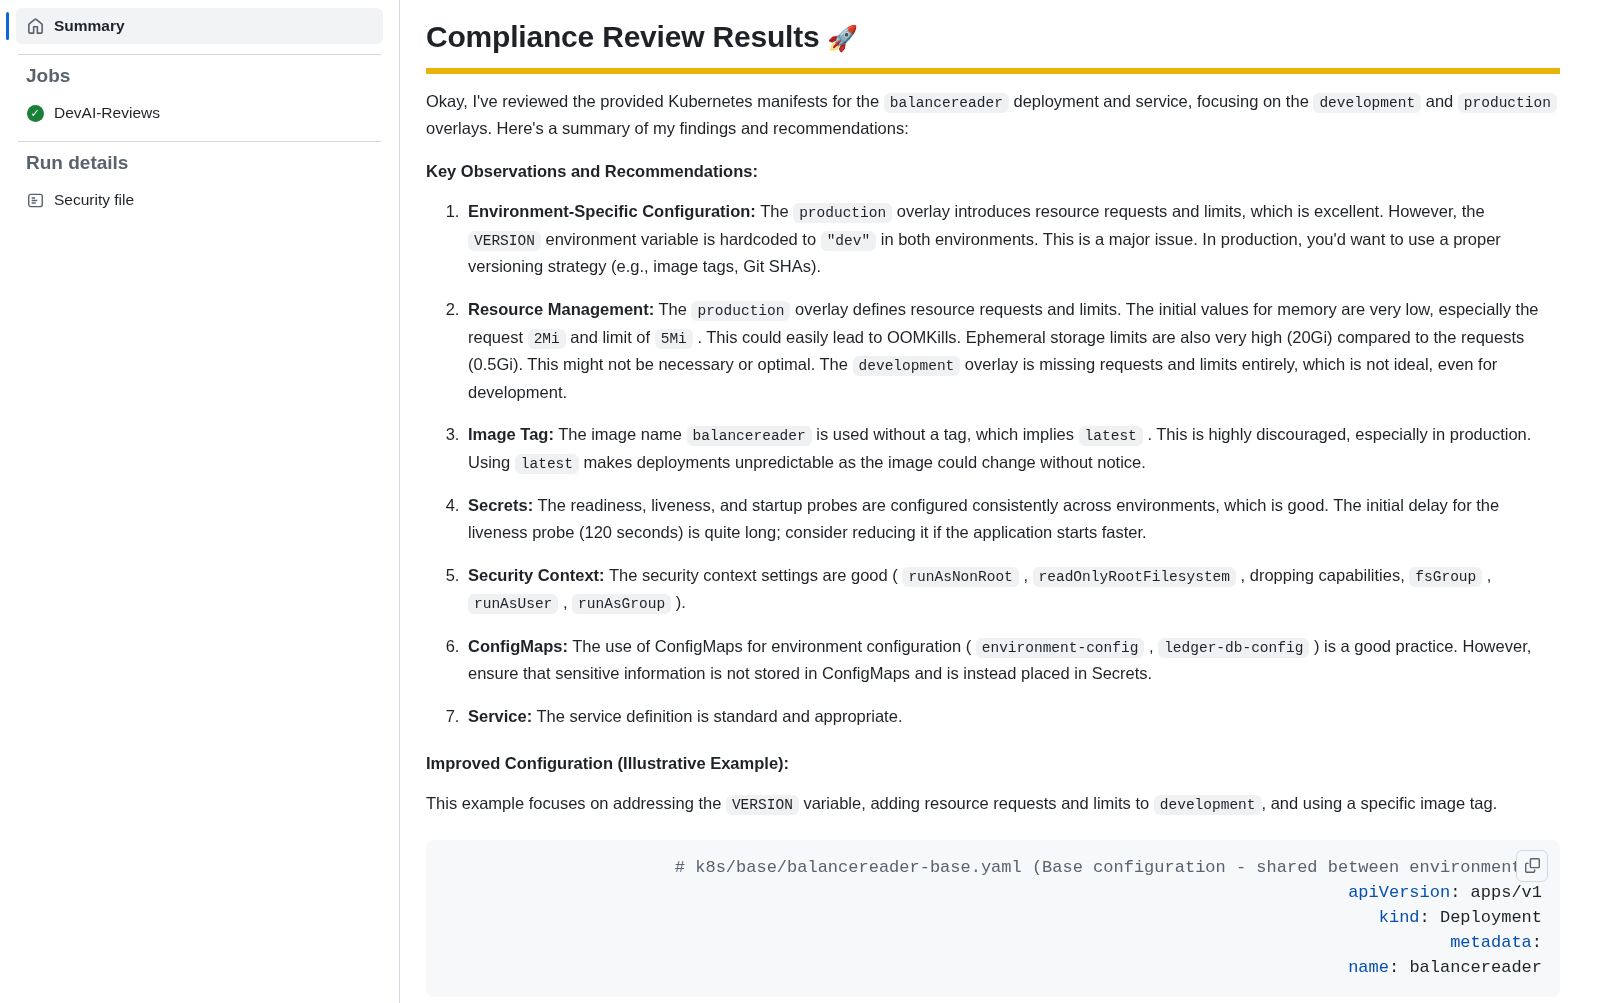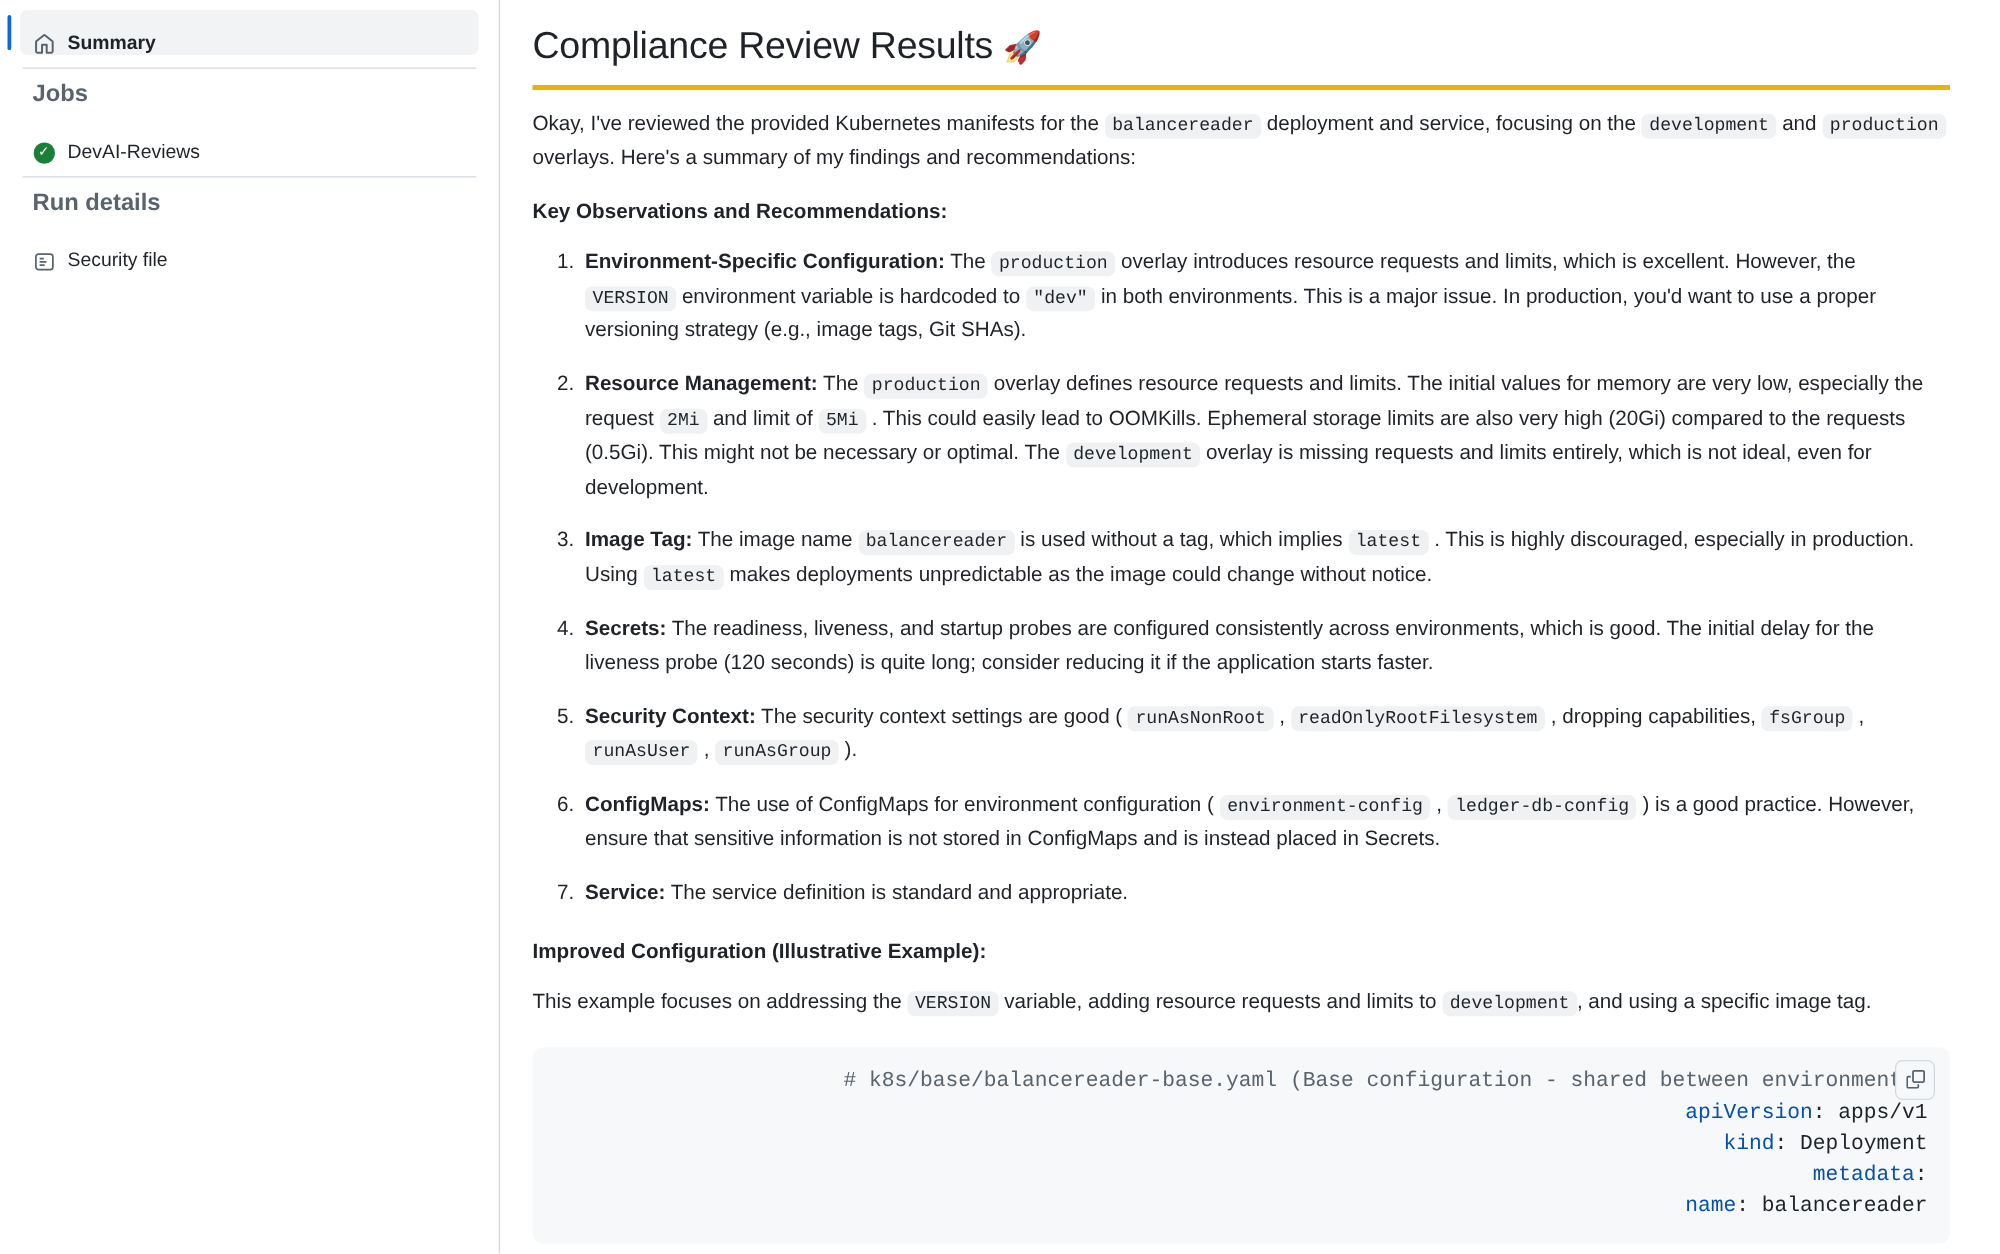--- a/index.html
+++ b/index.html
@@ -20,21 +20,21 @@
   
   .sidebar {
     width: 400px;
     min-width: 400px;
     border-right: 1px solid #d1d9e0;
     padding: 8px 16px 0 16px;
     background: #ffffff;
   }
   .side-item {
     display: flex;
-    align-items: flex-end;
+    align-items: center;
     gap: 10px;
     height: 36px;
     padding: 0 10px;
     border-radius: 6px;
     font-size: 15.5px;
     color: #1f2328;
     cursor: pointer;
     position: relative;
   }
   .side-item.selected {
@@ -85,22 +85,22 @@
   .main {
     flex: 1;
     padding: 18px 40px 0 26px;
     overflow: hidden;
   }
   h1.title {
     font-size: 30px;
     line-height: 1.25;
     margin: 0 0 14px 0;
     padding-bottom: 12px;
-    border-bottom: 4px solid #eab308;
-    font-weight: normal;
+    border-bottom: 6px solid #eab308;
+    font-weight: bold;
     letter-spacing: -0.2px;
   }
   .rocket { font-size: 25px; }
   p.para {
     font-size: 16.5px;
     line-height: 1.62;
     margin: 0 0 16px 0;
   }
   p.tight { margin-bottom: 14px; }
   code.inline {

